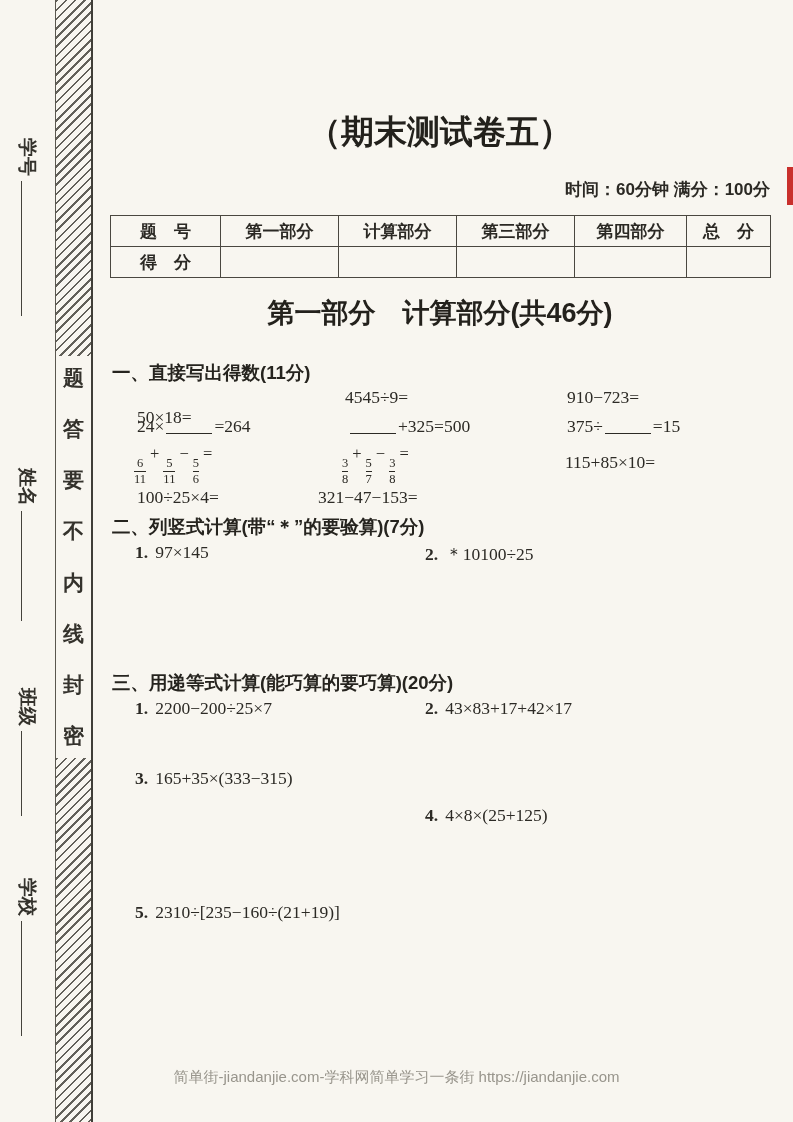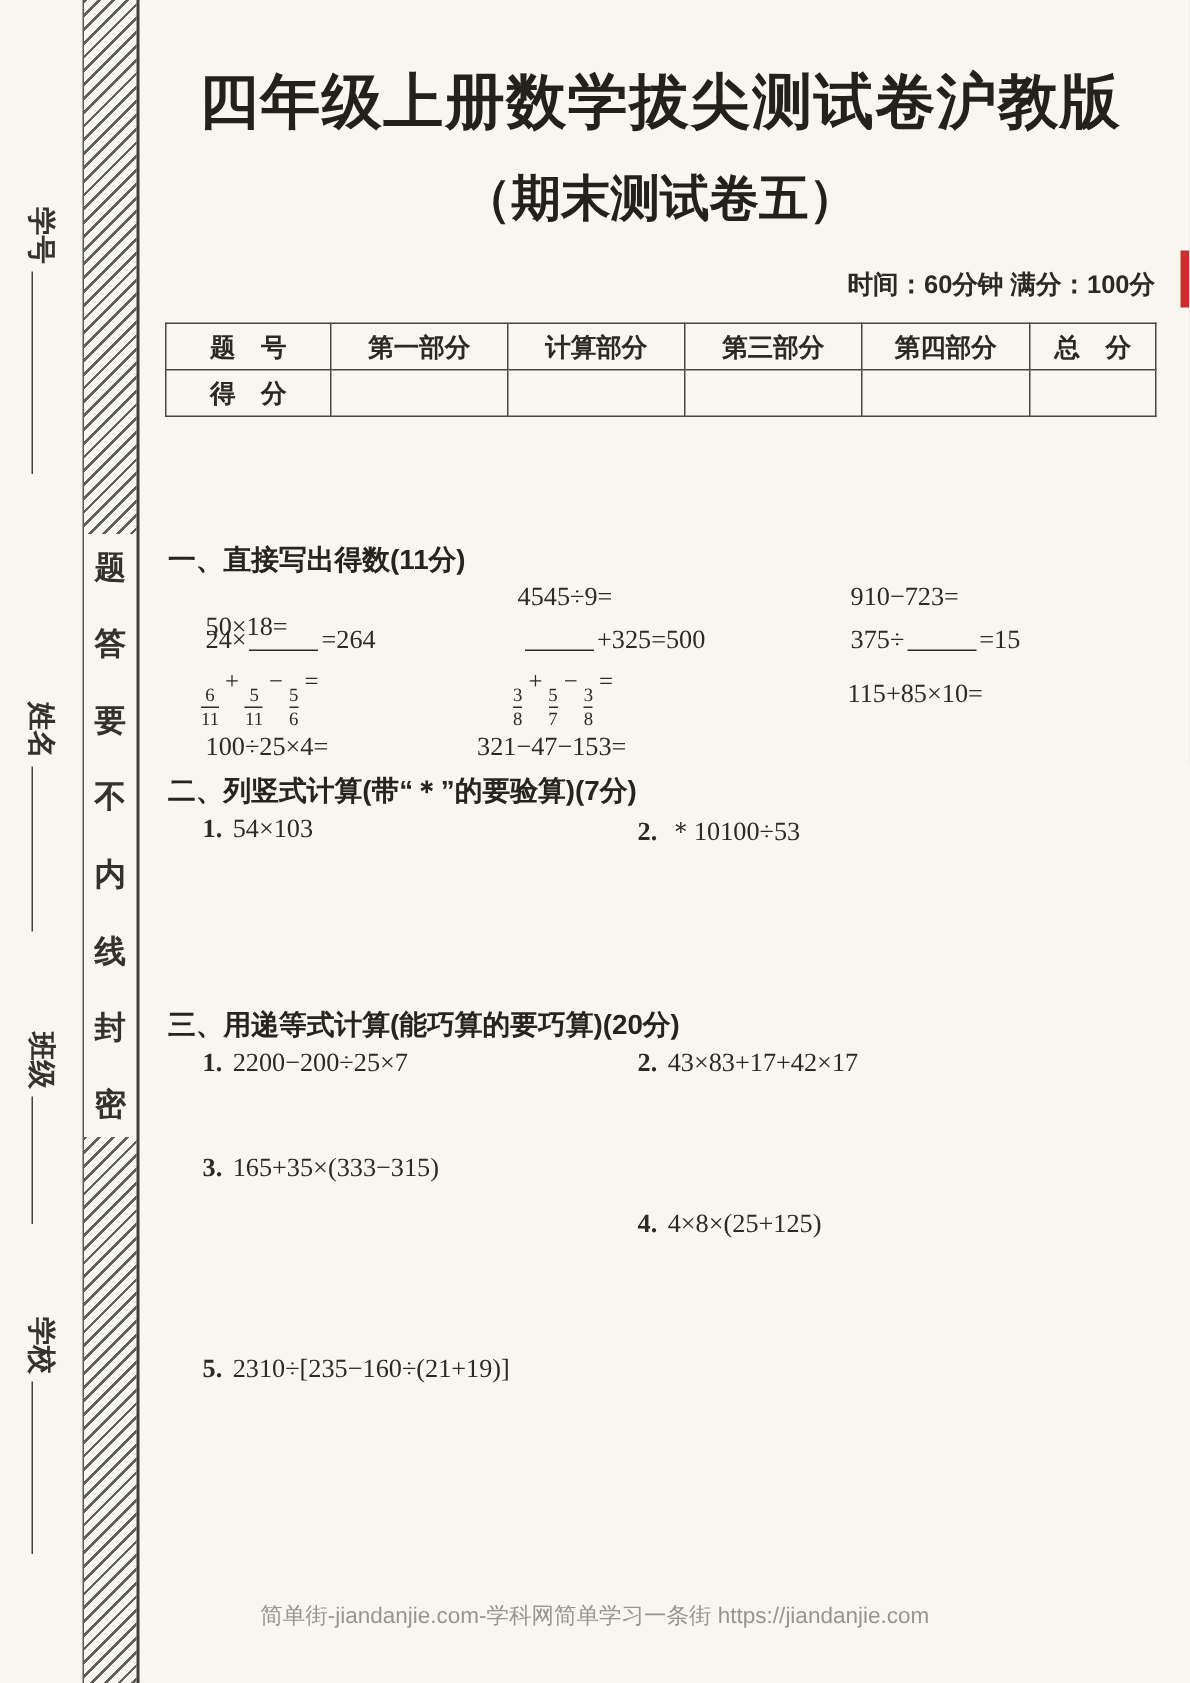--- a/index.html
+++ b/index.html
@@ -122,21 +122,20 @@
   </div>
   <div class="field" style="top:688px">
     <span>班级</span><span class="fline" style="width:85px"></span>
   </div>
   <div class="field" style="top:878px">
     <span>学校</span><span class="fline" style="width:115px"></span>
   </div>
 
   <div class="red-mark"></div>
 
-  <div class="title">四年级上册数学拔尖测试卷沪教版</div>
   <div class="subtitle">（期末测试卷五）</div>
   <div class="meta">时间：60分钟  满分：100分</div>
 
   <table class="score">
     <colgroup>
       <col style="width:110px">
         <col style="width:118px">
         <col style="width:118px">
       <col style="width:118px">
         <col style="width:112px">
@@ -155,20 +154,21 @@
       <td>得　分</td>
       <td></td>
       <td></td>
       <td></td>
       <td></td>
       <td></td>
     </tr>
   </tbody>
     </table>
 
+  <div class="part-header">第一部分　计算部分(共46分)</div>
 
   <div class="qtitle" style="left:112px;top:360px">一、直接写出得数(11分)</div>
 
   <span class="expr" style="left:137px;top:407px">50×18=</span>
   <span class="expr" style="left:345px;top:387px">4545÷9=</span>
   <span class="expr" style="left:567px;top:387px">910−723=</span>
 
   <span class="expr" style="left:137px;top:416px"><span>24×</span><span class="blank"></span><span>=264</span></span>
   <span class="expr" style="left:348px;top:416px"><span></span><span class="blank"></span><span>+325=500</span></span>
   <span class="expr" style="left:567px;top:416px"><span>375÷</span><span class="blank"></span><span>=15</span></span>
@@ -204,22 +204,22 @@
         <span>8</span>
       </span><span class="fop">=</span>
   </span>
 
   <span class="expr" style="left:565px;top:452px">115+85×10=</span>
 
   <span class="expr" style="left:137px;top:487px">100÷25×4=</span>
   <span class="expr" style="left:318px;top:487px">321−47−153=</span>
 
   <div class="qtitle" style="left:112px;top:514px">二、列竖式计算(带“＊”的要验算)(7分)</div>
-  <span class="expr" style="left:135px;top:542px"><b class="pnum">1.</b><span>54×103</span></span>
-  <span class="expr" style="left:425px;top:542px"><b class="pnum">2.</b><span>＊10100÷53</span></span>
+  <span class="expr" style="left:135px;top:542px"><b class="pnum">1.</b><span>97×145</span></span>
+  <span class="expr" style="left:425px;top:542px"><b class="pnum">2.</b><span>＊10100÷25</span></span>
 
   <div class="qtitle" style="left:112px;top:670px">三、用递等式计算(能巧算的要巧算)(20分)</div>
   <span class="expr" style="left:135px;top:698px"><b class="pnum">1.</b><span>2200−200÷25×7</span></span>
   <span class="expr" style="left:425px;top:698px"><b class="pnum">2.</b><span>43×83+17+42×17</span></span>
   <span class="expr" style="left:135px;top:768px"><b class="pnum">3.</b><span>165+35×(333−315)</span></span>
   <span class="expr" style="left:425px;top:805px"><b class="pnum">4.</b><span>4×8×(25+125)</span></span>
   <span class="expr" style="left:135px;top:902px"><b class="pnum">5.</b><span>2310÷[235−160÷(21+19)]</span></span>
 
   <div class="footer">简单街-jiandanjie.com-学科网简单学习一条街 https://jiandanjie.com</div>
 

